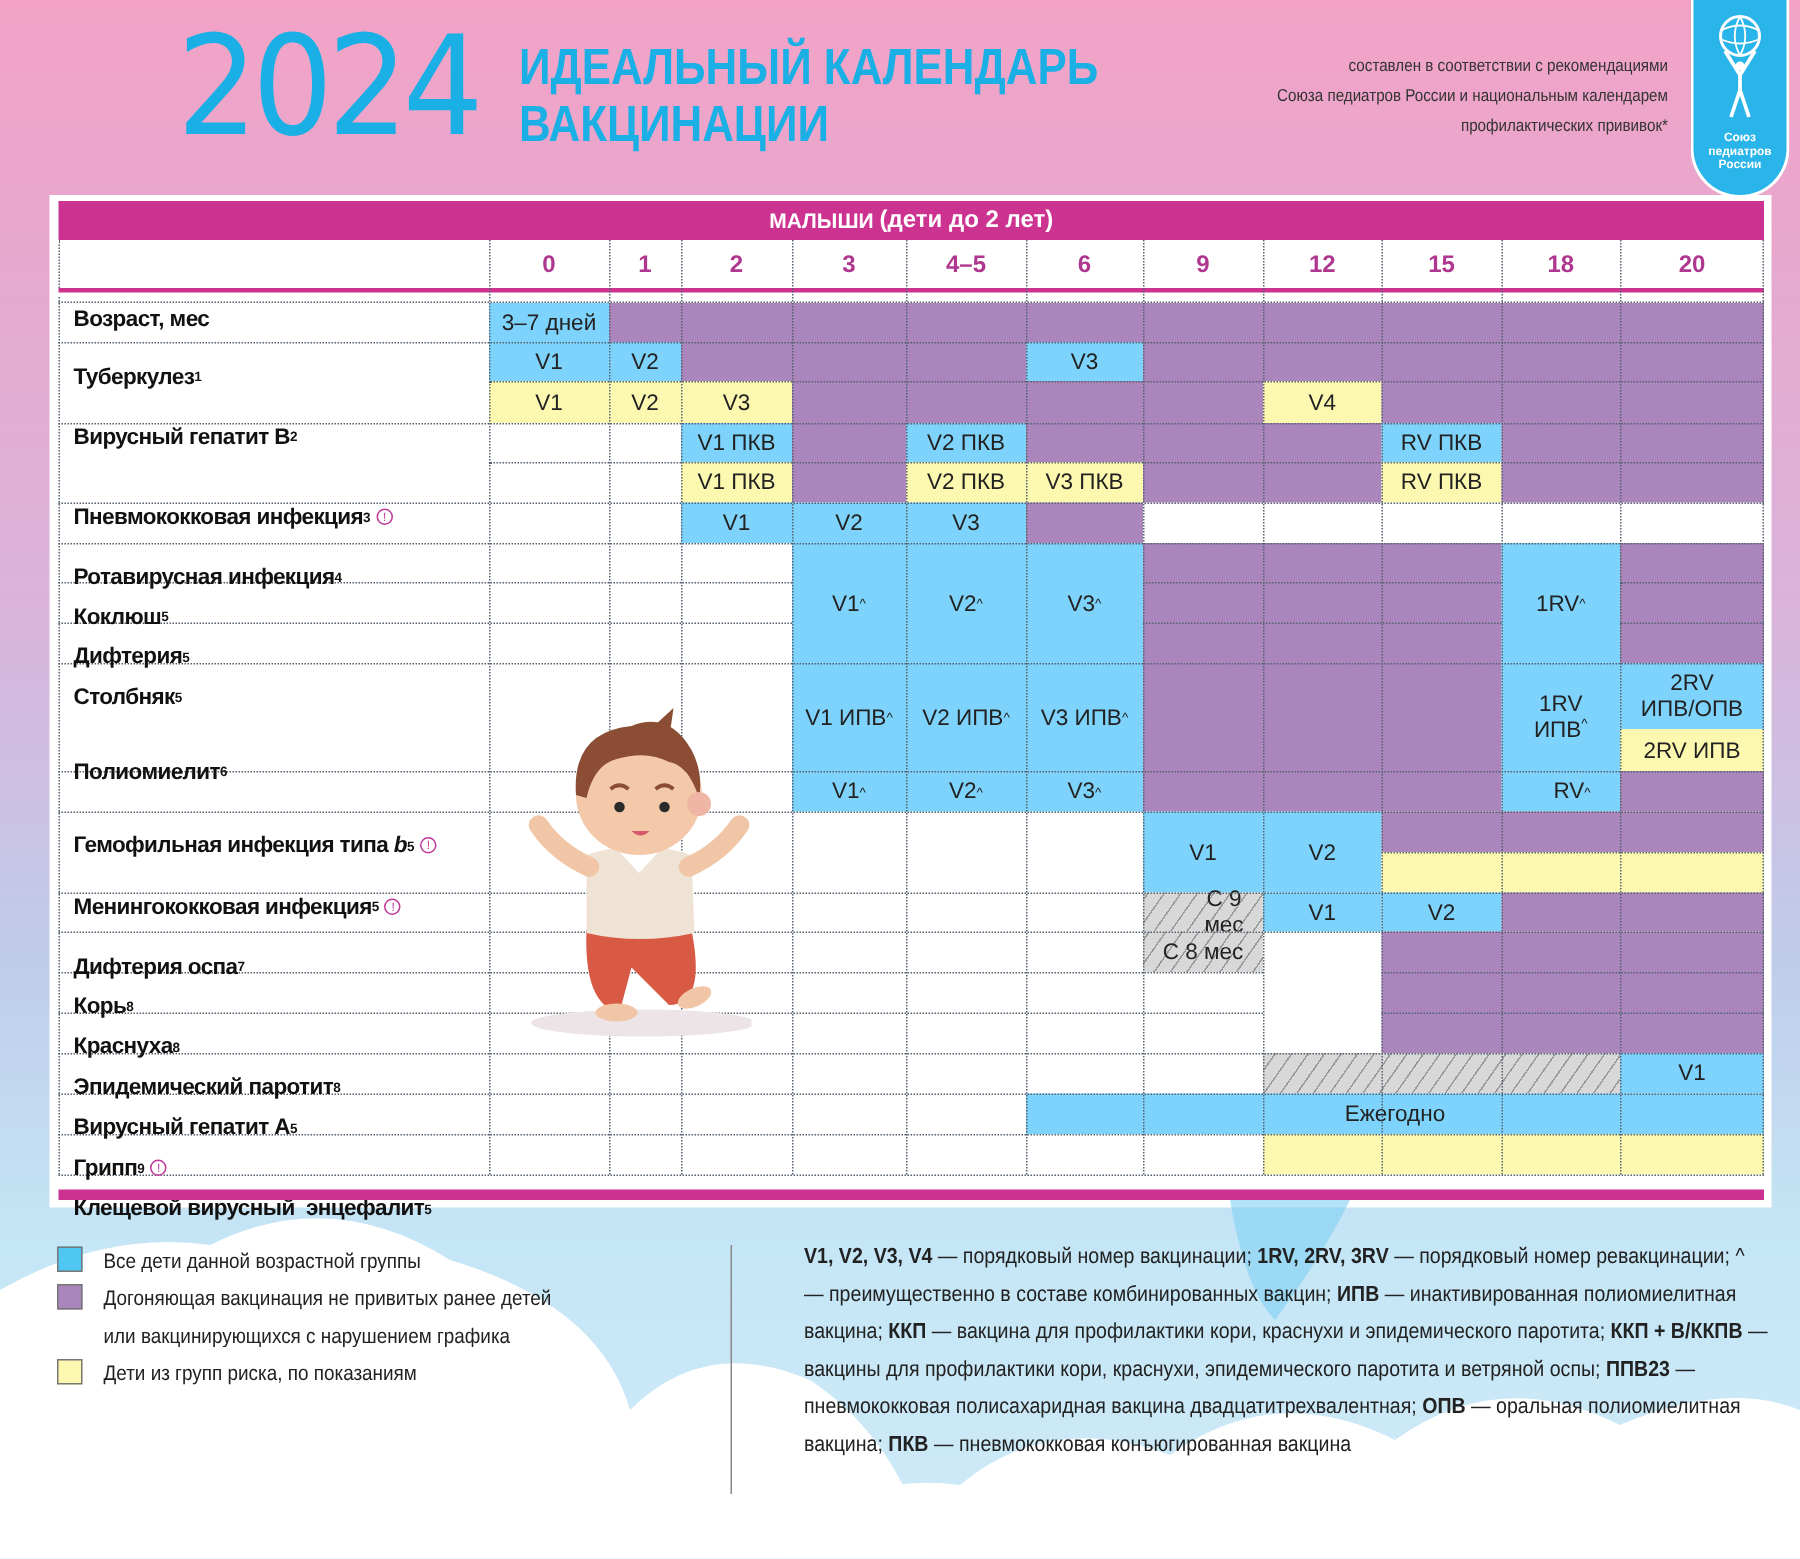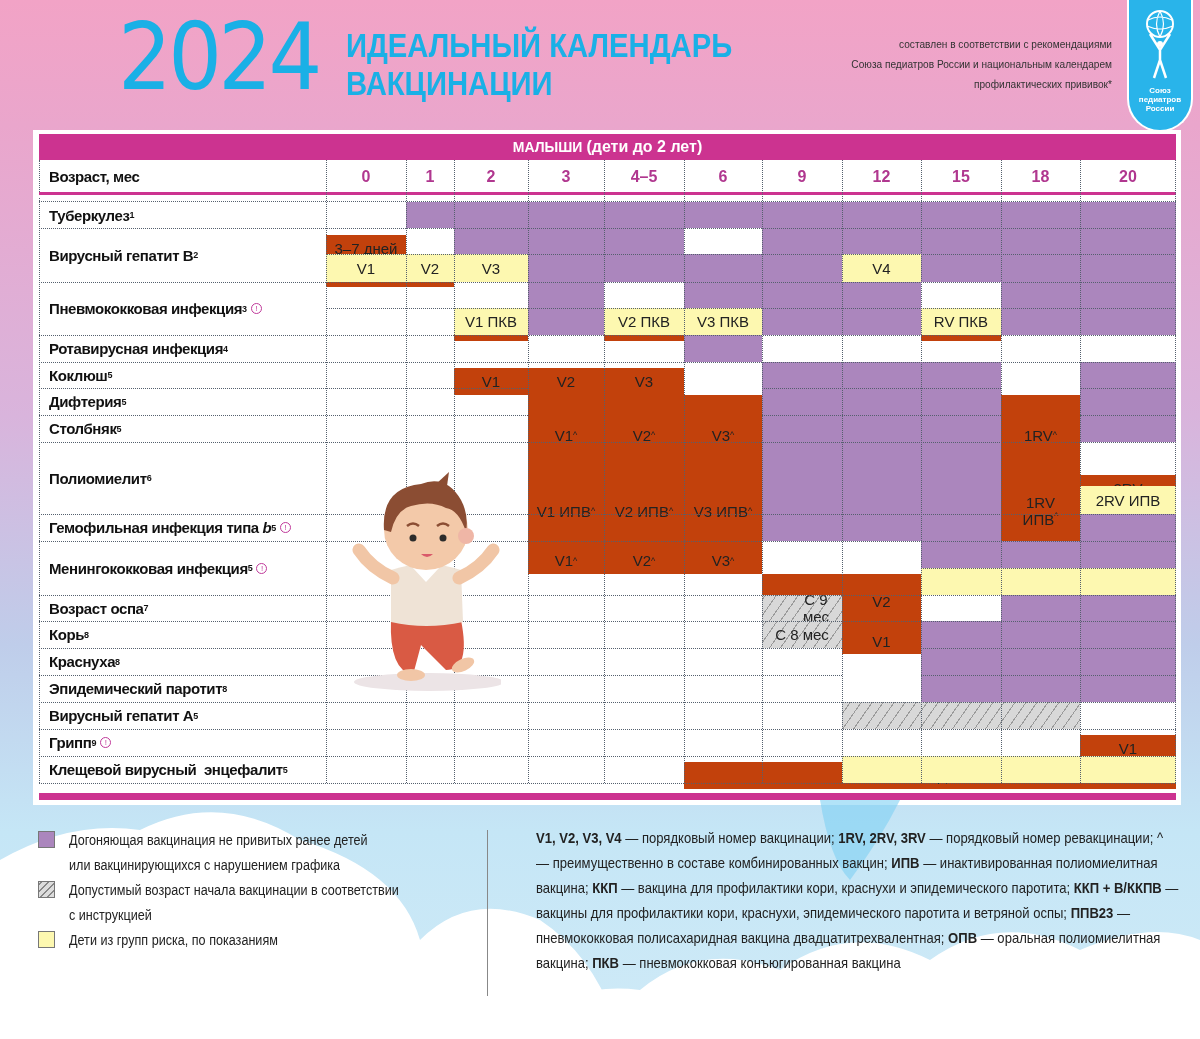--- a/index.html
+++ b/index.html
@@ -28,25 +28,25 @@
   }
   .logo svg { margin-top: 8px; }
   .logo-text { font-size: 8px; line-height: 9px; font-weight: bold; margin-top: 2px; }
 
   .table-wrap {
     position: absolute; left: 33px; top: 130px; width: 1148px; height: 675px;
     background: #fff;
   }
   .cell { position: absolute; display: flex; align-items: center; justify-content: center;
           font-size: 15px; color: #222; text-align: center; line-height: 17px; }
-  .cell.blue { background: #c2410c; margin-top: 33px; }
+  .cell.blue { background: #7dd3fc; }
   .cell.purple { background: #ab86bd; }
   .cell.yellow { background: #fdf8b0; }
   .cell.hatch { background: repeating-linear-gradient(-55deg, #d8d8d8 0 5px, #9a9a9a 5px 6px, #d8d8d8 6px 9px); }
-  .cell.label { justify-content: flex-start; padding-left: 10px; font-size: 15px; color: #111; font-weight: bold; letter-spacing: -0.4px; }
+  .cell.label { justify-content: flex-start; padding-left: 10px; font-size: 15px; color: #111; font-weight: bold; letter-spacing: -0.4px; margin-top: 36px; }
   .cell sup { font-size: 9px; vertical-align: super; line-height: 0; }
   .cell .caret { font-size: 9px; vertical-align: super; line-height: 0; }
   .warn { display: inline-block; width: 11px; height: 11px; border: 1px solid #c0399a; border-radius: 50%;
           color: #c0399a; font-size: 8px; line-height: 9px; text-align: center; margin-left: 4px; font-weight: normal; }
   .hline { position: absolute; height: 0; border-top: 1.5px dotted #55606e; }
   .vline { position: absolute; width: 0; border-left: 1.5px dotted #55606e; }
   .band { position: absolute; left: 6px; width: 1137px; background: #cc3390; }
   .band-title { color: #fff; font-weight: bold; font-size: 14px; display: flex; justify-content: center; align-items: center; }
   .band-title small { font-size: 16px; margin-left: 4px; font-weight: bold; }
   .age-label { color: #b0378f; font-weight: bold; font-size: 16px; }
@@ -303,21 +303,21 @@
       <span>Полиомиелит</span>
       <sup>6</sup>
     </div>
   <div class="cell label" style="left:6px;top:384px;width:287px;height:27px;"><span>Гемофильная инфекция типа </span>&nbsp;<i>b</i><sup>5</sup><span class="warn">!</span></div>
   <div class="cell label" style="left:6px;top:411px;width:287px;height:54px;">
       <span>Менингококковая инфекция</span>
       <sup>5</sup>
       <span class="warn">!</span>
     </div>
   <div class="cell label" style="left:6px;top:465px;width:287px;height:26px;">
-      <span>Возраст оспа</span>
+      <span>Дифтерия оспа</span>
       <sup>7</sup>
     </div>
   <div class="cell label" style="left:6px;top:491px;width:287px;height:27px;">
       <span>Корь</span>
       <sup>8</sup>
     </div>
   <div class="cell label" style="left:6px;top:518px;width:287px;height:27px;">
       <span>Краснуха</span>
       <sup>8</sup>
     </div>
@@ -362,34 +362,31 @@
 </div>
 
 <svg class="clouds" viewBox="0 0 1200 239" preserveAspectRatio="none">
   <path d="M0 60 Q70 20 140 30 Q220 -10 300 40 Q400 70 420 140 Q470 90 540 120 Q600 160 620 239 L0 239 Z" fill="#ffffff"></path>
   <path d="M520 239 Q560 180 640 190 Q700 140 780 170 Q850 120 930 160 Q1000 110 1080 150 Q1150 120 1200 140 L1200 239 Z" fill="#ffffff"></path>
   <path d="M820 0 Q830 60 850 80 Q880 40 900 0 Z" fill="#7fd0f3" opacity="0.6"></path>
 </svg>
 
 <div class="legend">
   <div class="legend-item">
+    <span class="legend-swatch" style="background:#4fc7f2;"></span>
+    <span class="legend-text">Все дети данной возрастной группы</span>
+  </div>
+  <div class="legend-item">
     <span class="legend-swatch" style="background:#ab86bd;"></span>
     <span class="legend-text">
       <div>Догоняющая вакцинация не привитых ранее детей</div>
       <div>или вакцинирующихся с нарушением графика</div>
     </span>
   </div>
   <div class="legend-item">
-    <span class="legend-swatch" style="background:repeating-linear-gradient(-45deg,#ddd 0 4px,#888 4px 5px);"></span>
-    <span class="legend-text">
-      <div>Допустимый возраст начала вакцинации в соответствии</div>
-      <div>с инструкцией</div>
-    </span>
-  </div>
-  <div class="legend-item">
     <span class="legend-swatch" style="background:#fdf8b0;"></span>
     <span class="legend-text">Дети из групп риска, по показаниям</span>
   </div>
 </div>
 <div class="divider"></div>
 
 <div class="abbr" style="width:715px;">
   <b>V1, V2, V3, V4</b><span> — порядковый номер вакцинации; </span><b>1RV, 2RV, 3RV</b><span> — порядковый номер ревакцинации; ^ — преимущественно в составе комбинированных вакцин; </span><b>ИПВ</b><span> — инактивированная полиомиелитная вакцина; </span><b>ККП</b><span> — вакцина для профилактики кори, краснухи и эпидемического паротита; </span><b>ККП + В/ККПВ</b><span> — вакцины для профилактики кори, краснухи, эпидемического паротита и ветряной оспы; </span><b>ППВ23</b><span> — пневмококковая полисахаридная вакцина двадцатитрехвалентная; </span><b>ОПВ</b><span> — оральная полиомиелитная вакцина; </span><b>ПКВ</b><span> — пневмококковая конъюгированная вакцина</span>
 </div>
 

